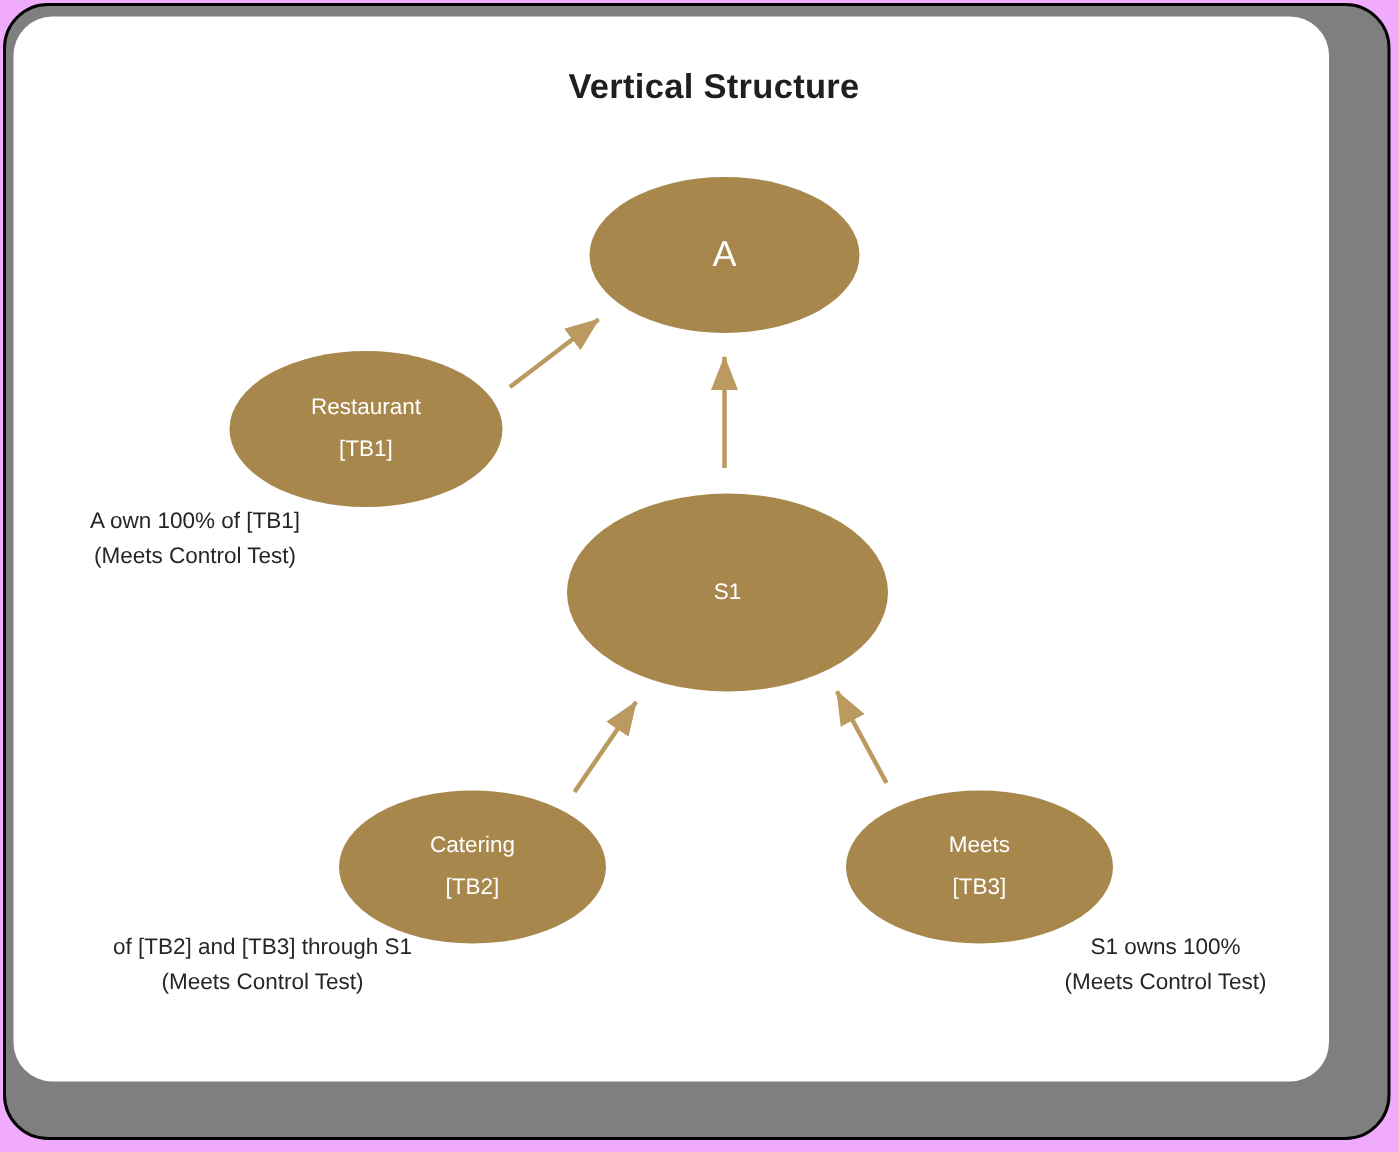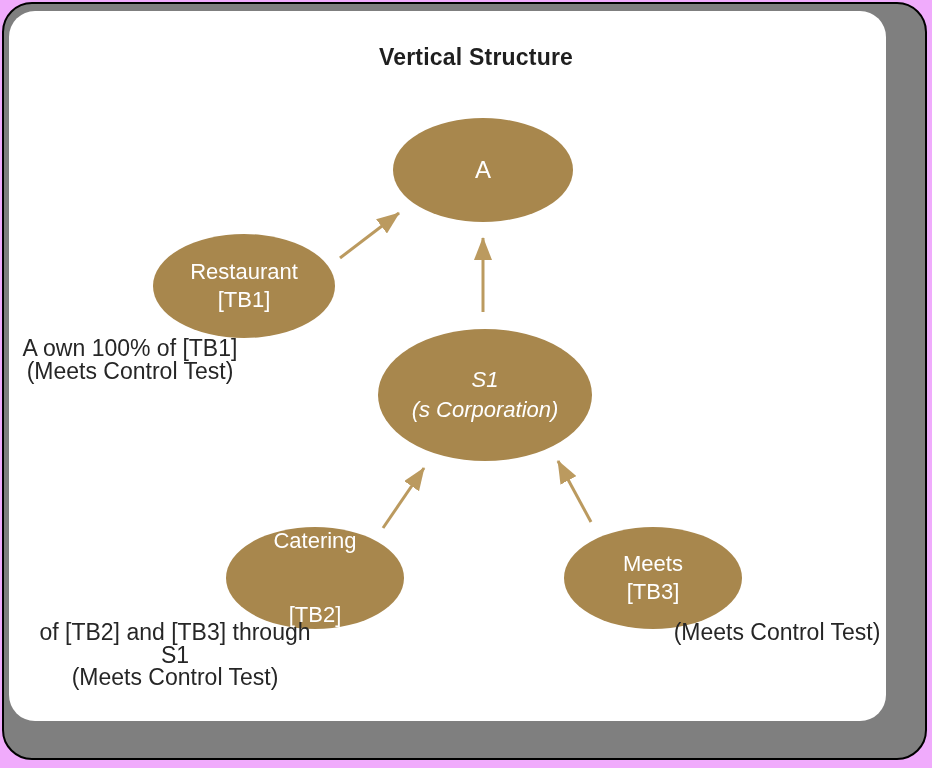--- a/index.html
+++ b/index.html
@@ -21,31 +21,31 @@
     position:absolute;left:326px;top:44px;width:300px;
     text-align:center;font-size:23px;font-weight:700;color:#1f1f1f;
     letter-spacing:0.2px;
   }
 
   
   .node{
     position:absolute;background:#a8874d;border-radius:50%;
     color:#ffffff;display:flex;flex-direction:column;
     align-items:center;justify-content:center;text-align:center;
-    font-size:22px;line-height:28px;
+    font-size:15px;line-height:28px;
   }
   #node-a{left:393px;top:118px;width:180px;height:104px;font-size:24px;}
   #node-restaurant{left:153px;top:234px;width:182px;height:104px;}
-  #node-s1{left:378px;top:329px;width:214px;height:132px;line-height:30px;font-style:italic;}
-  #node-catering{left:226px;top:527px;width:178px;height:102px;justify-content:space-between;}
+  #node-s1{left:378px;top:329px;width:214px;height:132px;line-height:30px;}
+  #node-catering{left:226px;top:527px;width:178px;height:102px;}
   #node-bakery{left:564px;top:527px;width:178px;height:102px;}
 
   
   .note{
-    position:absolute;color:#262626;font-size:23px;line-height:22.5px;
+    position:absolute;color:#262626;font-size:15px;line-height:22.5px;
     text-align:center;
   }
   #note-tb1{left:20px;top:337px;width:220px;}
   #note-tb2{left:35px;top:621px;width:280px;}
   #note-tb3{left:637px;top:621px;width:280px;}
 
   .arrows-layer{position:absolute;left:0;top:0;width:932px;height:768px;pointer-events:none;}
 </style>
 </head>
 <body>
@@ -81,21 +81,20 @@
     <span>A</span>
   </div>
 
   <div class="node" id="node-restaurant">
     <span>Restaurant</span>
     <span>[TB1]</span>
   </div>
 
   <div class="node" id="node-s1">
     <span>S1</span>
-    <span>(s Corporation)</span>
   </div>
 
   <div class="node" id="node-catering">
     <span>Catering</span>
     <span>[TB2]</span>
   </div>
 
   <div class="node" id="node-bakery">
     <span>Meets</span>
     <span>[TB3]</span>
@@ -105,16 +104,17 @@
     <div>A own 100% of [TB1]</div>
     <div>(Meets Control Test)</div>
   </div>
 
   <div class="note" id="note-tb2">
     <div>of [TB2] and [TB3] through S1</div>
     <div>(Meets Control Test)</div>
   </div>
 
   <div class="note" id="note-tb3">
+    <div>S1 owns 100%</div>
     <div>(Meets Control Test)</div>
   </div>
 
 </div>
 
 </body></html>

